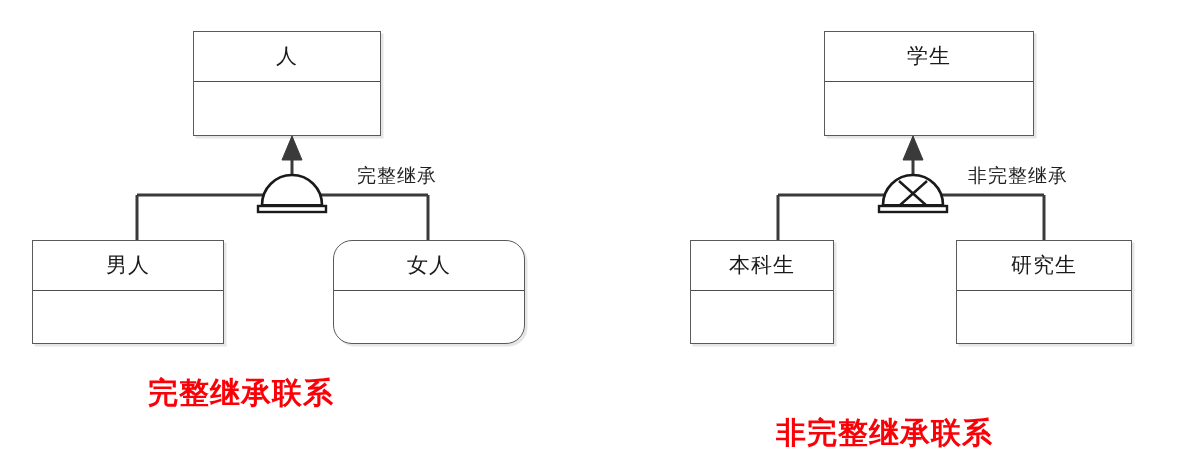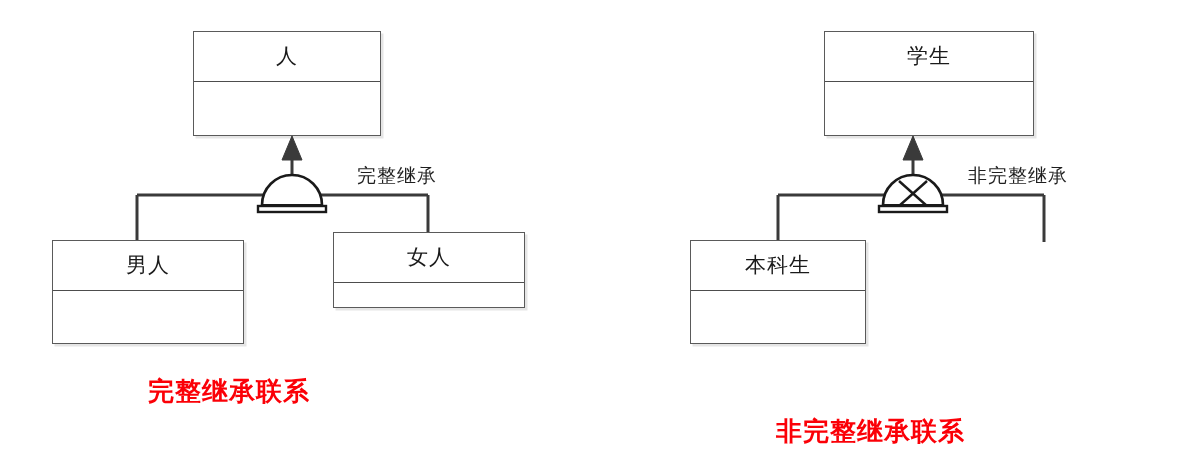--- a/index.html
+++ b/index.html
@@ -51,26 +51,26 @@
     letter-spacing: 1px;
     line-height: 1;
   }
   .uml-box-body {
     box-sizing: border-box;
     height: 100%;
   }
 
   
   .box-super-l { left: 193px; top: 31px;  width: 188px; height: 105px; }
-  .box-sub-l1  { left: 52px;  top: 240px; width: 192px; height: 104px; }
-  .box-sub-l2  { left: 333px; top: 232px; width: 192px; height: 76px; }
+  .box-sub-l1  { left: 32px;  top: 240px; width: 192px; height: 104px; }
+  .box-sub-l2  { left: 333px; top: 240px; width: 192px; height: 104px; border-radius: 19px; }
 
   
   .box-super-r { left: 233px; top: 31px;  width: 210px; height: 105px; }
-  .box-sub-r1  { left: 99px;  top: 240px; width: 176px; height: 104px; font-family: Liberation Serif, serif; }
+  .box-sub-r1  { left: 99px;  top: 240px; width: 144px; height: 104px; font-family: Liberation Serif, serif; }
   .box-sub-r2  { left: 365px; top: 240px; width: 176px; height: 104px; }
 
   
   .connector-svg {
     position: absolute;
     left: 0; top: 0;
     width: 591px;
     height: 454px;
     overflow: visible;
     pointer-events: none;
@@ -87,21 +87,21 @@
     line-height: 1;
   }
   .rel-label-left  { left: 357px; top: 166px; }
   .rel-label-right { left: 377px; top: 166px; font-family: Liberation Serif, serif; }
 
   
   .caption {
     position: absolute;
     font-family: "DejaVu Sans", "Liberation Sans", sans-serif;
     font-weight: bold;
-    font-size: 26px;
+    font-size: 30px;
     color: #fb0007;
     white-space: nowrap;
     letter-spacing: 1px;
     line-height: 1;
   }
   .caption-left  { left: 148px; top: 378px; }
   .caption-right { left: 185px; top: 378px; margin-top: 40px; }
 </style>
 </head>
 <body>
@@ -173,19 +173,23 @@
     <div class="uml-box box-super-r">
       <div class="uml-box-title">学生</div>
       <div class="uml-box-body"></div>
     </div>
 
     <div class="uml-box box-sub-r1">
       <div class="uml-box-title">本科生</div>
       <div class="uml-box-body"></div>
     </div>
 
+    <div class="uml-box box-sub-r2">
+      <div class="uml-box-title">研究生</div>
+      <div class="uml-box-body"></div>
+    </div>
 
     <div class="rel-label rel-label-right">非完整继承</div>
 
     <div class="caption caption-right">非完整继承联系</div>
   </div>
 
 </div>
 
 </body></html>

